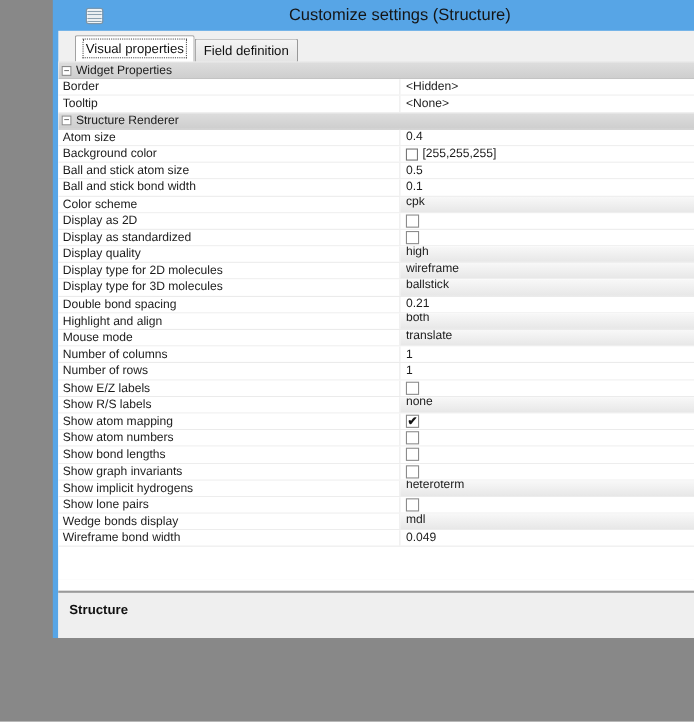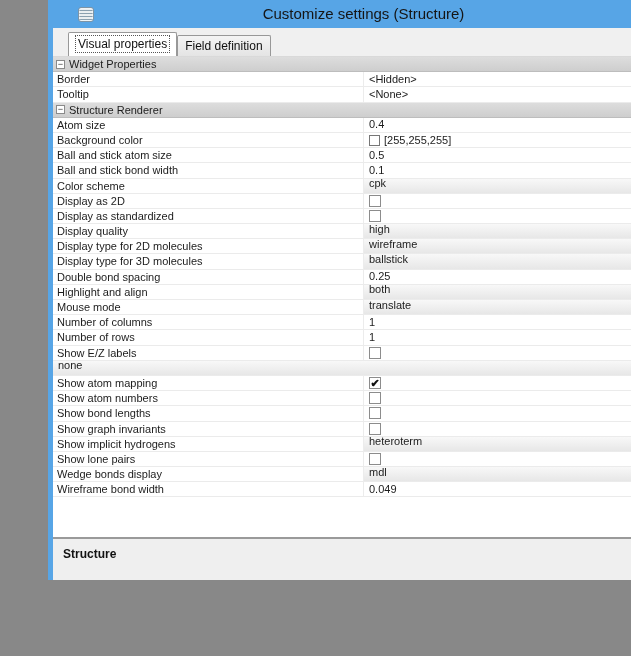--- a/index.html
+++ b/index.html
@@ -236,21 +236,21 @@
             <span class="chevron">
               <svg width="11" height="7" viewBox="0 0 11 7">
                 <polyline points="1,1 5.5,5.5 10,1" fill="none" stroke="#4a4a4a" stroke-width="1.2"></polyline>
               </svg>
             </span>
           </div>
         </div>
         <div class="row text">
           <div class="cell label">Double bond spacing</div>
           <div class="cell value">
-            <span class="value-text">0.25</span>
+            <span class="value-text">0.21</span>
           </div>
         </div>
         <div class="row dropdown">
           <div class="cell label">Highlight and align</div>
           <div class="cell value dropdown">
             <span class="dd-text">both</span>
             <span class="chevron">
               <svg width="11" height="7" viewBox="0 0 11 7">
                 <polyline points="1,1 5.5,5.5 10,1" fill="none" stroke="#4a4a4a" stroke-width="1.2"></polyline>
               </svg>
@@ -280,20 +280,21 @@
             <span class="value-text">1</span>
           </div>
         </div>
         <div class="row check">
           <div class="cell label">Show E/Z labels</div>
           <div class="cell value">
             <span class="checkbox"></span>
           </div>
         </div>
         <div class="row dropdown">
+          <div class="cell label">Show R/S labels</div>
           <div class="cell value dropdown">
             <span class="dd-text">none</span>
             <span class="chevron">
               <svg width="11" height="7" viewBox="0 0 11 7">
                 <polyline points="1,1 5.5,5.5 10,1" fill="none" stroke="#4a4a4a" stroke-width="1.2"></polyline>
               </svg>
             </span>
           </div>
         </div>
         <div class="row check">

